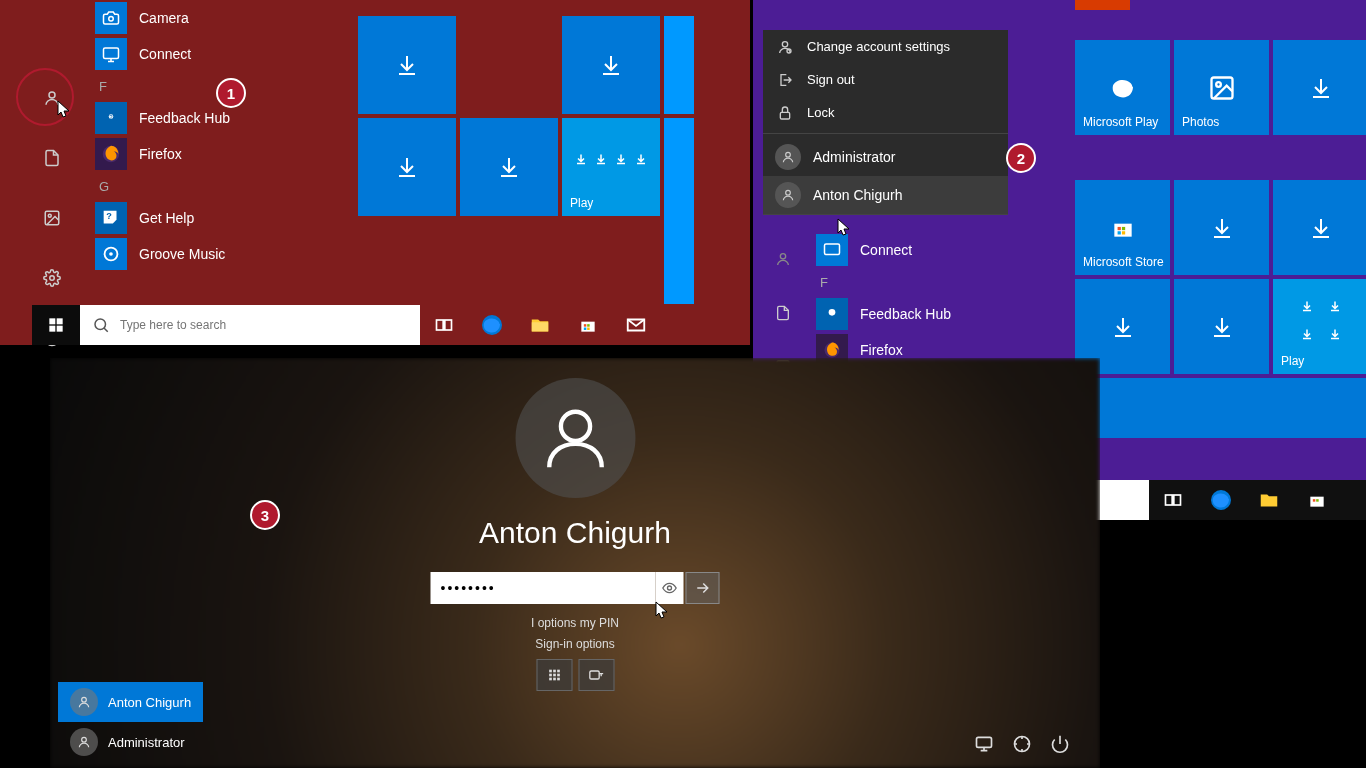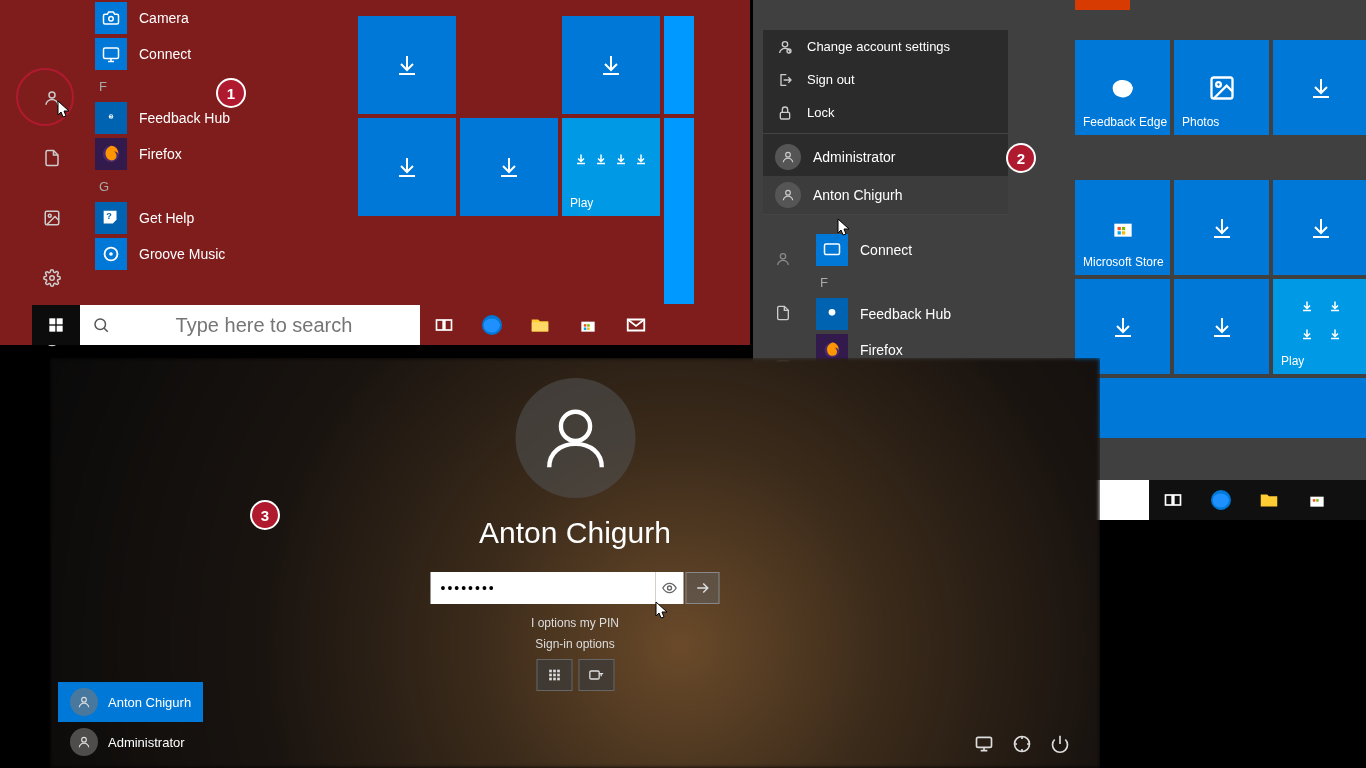--- a/index.html
+++ b/index.html
@@ -17,25 +17,25 @@
 .app-letter { font-size: 13px; color: #aaa; height: 28px; display: flex; align-items: center; padding-left: 4px; }
 .app-label { font-size: 14px; color: #fff; }
 
 .tiles1 { position: absolute; left: 358px; top: 0; }
 .tile { position: absolute; background: #0078d7; display: flex; flex-direction: column; align-items: center; justify-content: center; color: #fff; font-size: 12px; }
 .tile-label { position: absolute; bottom: 6px; left: 8px; font-size: 12px; }
 
 .taskbar1 { position: absolute; left: 32px; bottom: 0; height: 40px; display: flex; align-items: center; }
 .start-btn { width: 48px; height: 40px; background: #0c0c0c; display: flex; align-items: center; justify-content: center; cursor: pointer; }
 .search-box { width: 340px; height: 40px; background: #fff; display: flex; align-items: center; padding: 0 12px; gap: 10px; }
-.search-box input { border: none; outline: none; font-size: 20px; flex: 1; color: #333; text-align: center; }
+.search-box input { border: none; outline: none; font-size: 12px; flex: 1; color: #333; }
 .tb-ico { width: 48px; height: 40px; display: flex; align-items: center; justify-content: center; cursor: pointer; color: #fff; }
 
 
-.panel2 { position: absolute; left: 753px; top: 0; width: 613px; height: 520px; background: #404040; }
+.panel2 { position: absolute; left: 753px; top: 0; width: 613px; height: 520px; background: #4c1d95; }
 .usermenu { position: absolute; left: 10px; top: 30px; width: 245px; background: #2b2b2b; border-bottom: 1px solid #444; }
 .um-item { display: flex; align-items: center; height: 33px; padding: 0 14px; gap: 14px; cursor: pointer; font-size: 13px; }
 .um-divider { height: 1px; background: #444; margin: 4px 0; }
 .um-user { display: flex; align-items: center; height: 38px; padding: 0 12px; gap: 12px; cursor: pointer; font-size: 14px; }
 .um-user.sel { background: #3c3c3c; }
 .um-avatar { width: 26px; height: 26px; border-radius: 50%; background: #555; display: flex; align-items: center; justify-content: center; }
 
 .sidebar2 { position: absolute; left: 10px; top: 235px; width: 40px; }
 .applist2 { position: absolute; left: 63px; top: 232px; width: 240px; }
 .tiles2 { position: absolute; left: 322px; top: 0; }
@@ -427,21 +427,21 @@
       <span class="app-label">Groove Music</span>
     </div>
   </div>
 
   <div class="tiles2">
     <div class="tile" style="left:0;top:0;width:55px;height:10px;background:#d83b01"></div>
     <div class="tile" style="left:0;top:40px;width:95px;height:95px">
       <svg width="30" height="30" viewBox="0 0 24 24">
           <path d="M4 10c2-5 10-6 14-2 2 2 2 5 0 6-3 1-6-1-6-3h8c0 6-5 10-11 8-4-1-6-5-5-9z" fill="#fff"></path>
         </svg>
-      <span class="tile-label">Feedback Edge</span>
+      <span class="tile-label">Microsoft Play</span>
     </div>
     <div class="tile" style="left:99px;top:40px;width:95px;height:95px">
       <svg width="28" height="28" viewBox="0 0 24 24" fill="none" stroke="#fff" stroke-width="2">
           <rect x="3" y="3" width="18" height="18" rx="2"></rect>
           <circle cx="9" cy="9" r="2"></circle>
           <path d="M21 15l-5-5L5 21"></path>
         </svg>
       <span class="tile-label">Photos</span>
     </div>
     <div class="tile" style="left:198px;top:40px;width:95px;height:95px">

